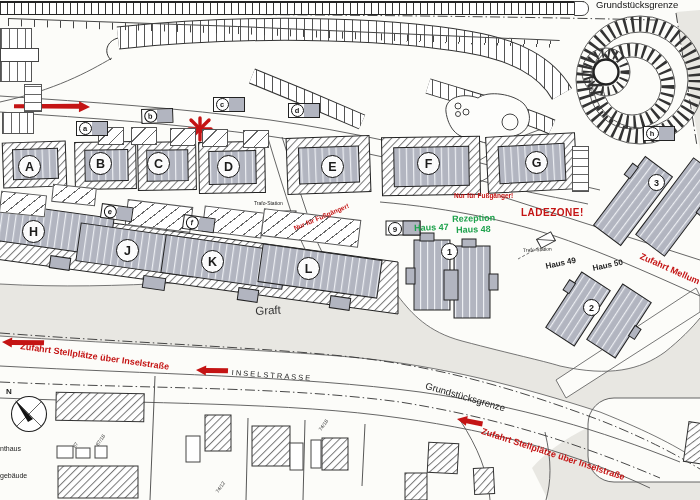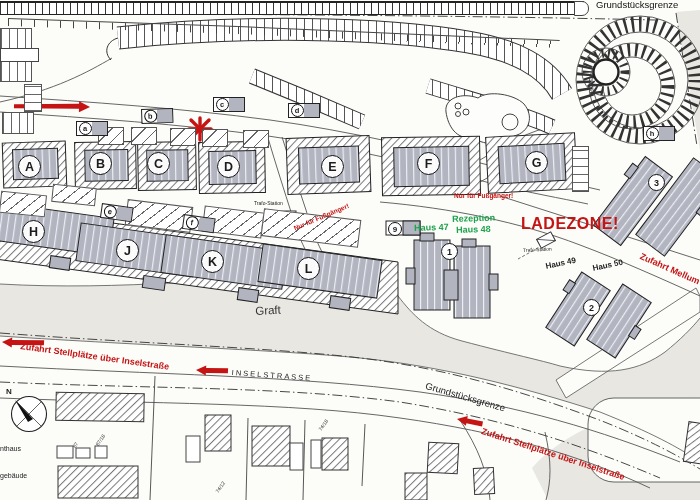--- a/index.html
+++ b/index.html
@@ -292,21 +292,21 @@
     </div>
   <div class="mbox" style="left:643px;top:126px;">
       <span class="mcirc">h</span>
     </div>
 
   <div class="lbl" style="left:596px;top:0;font-size:9.5px;color:#111;">Grundstücksgrenze</div>
   <div class="lbl" style="left:254px;top:201px;font-size:5px;color:#222;">Trafo-Station</div>
   <div class="lbl" style="left:523px;top:248px;font-size:5px;color:#222;transform:rotate(-3deg);">Trafo-Station</div>
   <div class="lbl red" style="left:293px;top:226px;font-size:6.5px;transform:rotate(-23deg);">Nur für Fußgänger!</div>
   <div class="lbl red" style="left:454px;top:193px;font-size:6.5px;">Nur für Fußgänger!</div>
-  <div class="lbl red" style="left:521px;top:216px;font-size:16px;letter-spacing:.5px;">LADEZONE!</div>
+  <div class="lbl red" style="left:521px;top:208px;font-size:10px;letter-spacing:.5px;">LADEZONE!</div>
   <div class="lbl green" style="left:452px;top:215px;font-size:9px;transform:rotate(-2deg);">Rezeption</div>
   <div class="lbl green" style="left:456px;top:226px;font-size:9px;transform:rotate(-2deg);">Haus 48</div>
   <div class="lbl green" style="left:414px;top:224px;font-size:9px;transform:rotate(-2deg);">Haus 47</div>
   <div class="lbl" style="left:545px;top:263px;font-size:8px;font-weight:700;transform:rotate(-12deg);">Haus 49</div>
   <div class="lbl" style="left:592px;top:265px;font-size:8px;font-weight:700;transform:rotate(-12deg);">Haus 50</div>
   <div class="lbl red" style="left:642px;top:252px;font-size:9px;transform:rotate(24deg);">Zufahrt Mellum</div>
   <div class="lbl" style="left:255px;top:306px;font-size:11.5px;color:#333;transform:rotate(-3deg);">Graft</div>
   <div class="lbl red" style="left:21px;top:342px;font-size:9px;transform:rotate(8deg);">Zufahrt Stellplätze über Inselstraße</div>
   <div class="lbl" style="left:232px;top:369px;font-size:7.5px;letter-spacing:2px;color:#222;transform:rotate(4deg);">INSELSTRASSE</div>
   <div class="lbl" style="left:427px;top:381px;font-size:9.5px;color:#222;transform:rotate(16deg);">Grundstücksgrenze</div>

